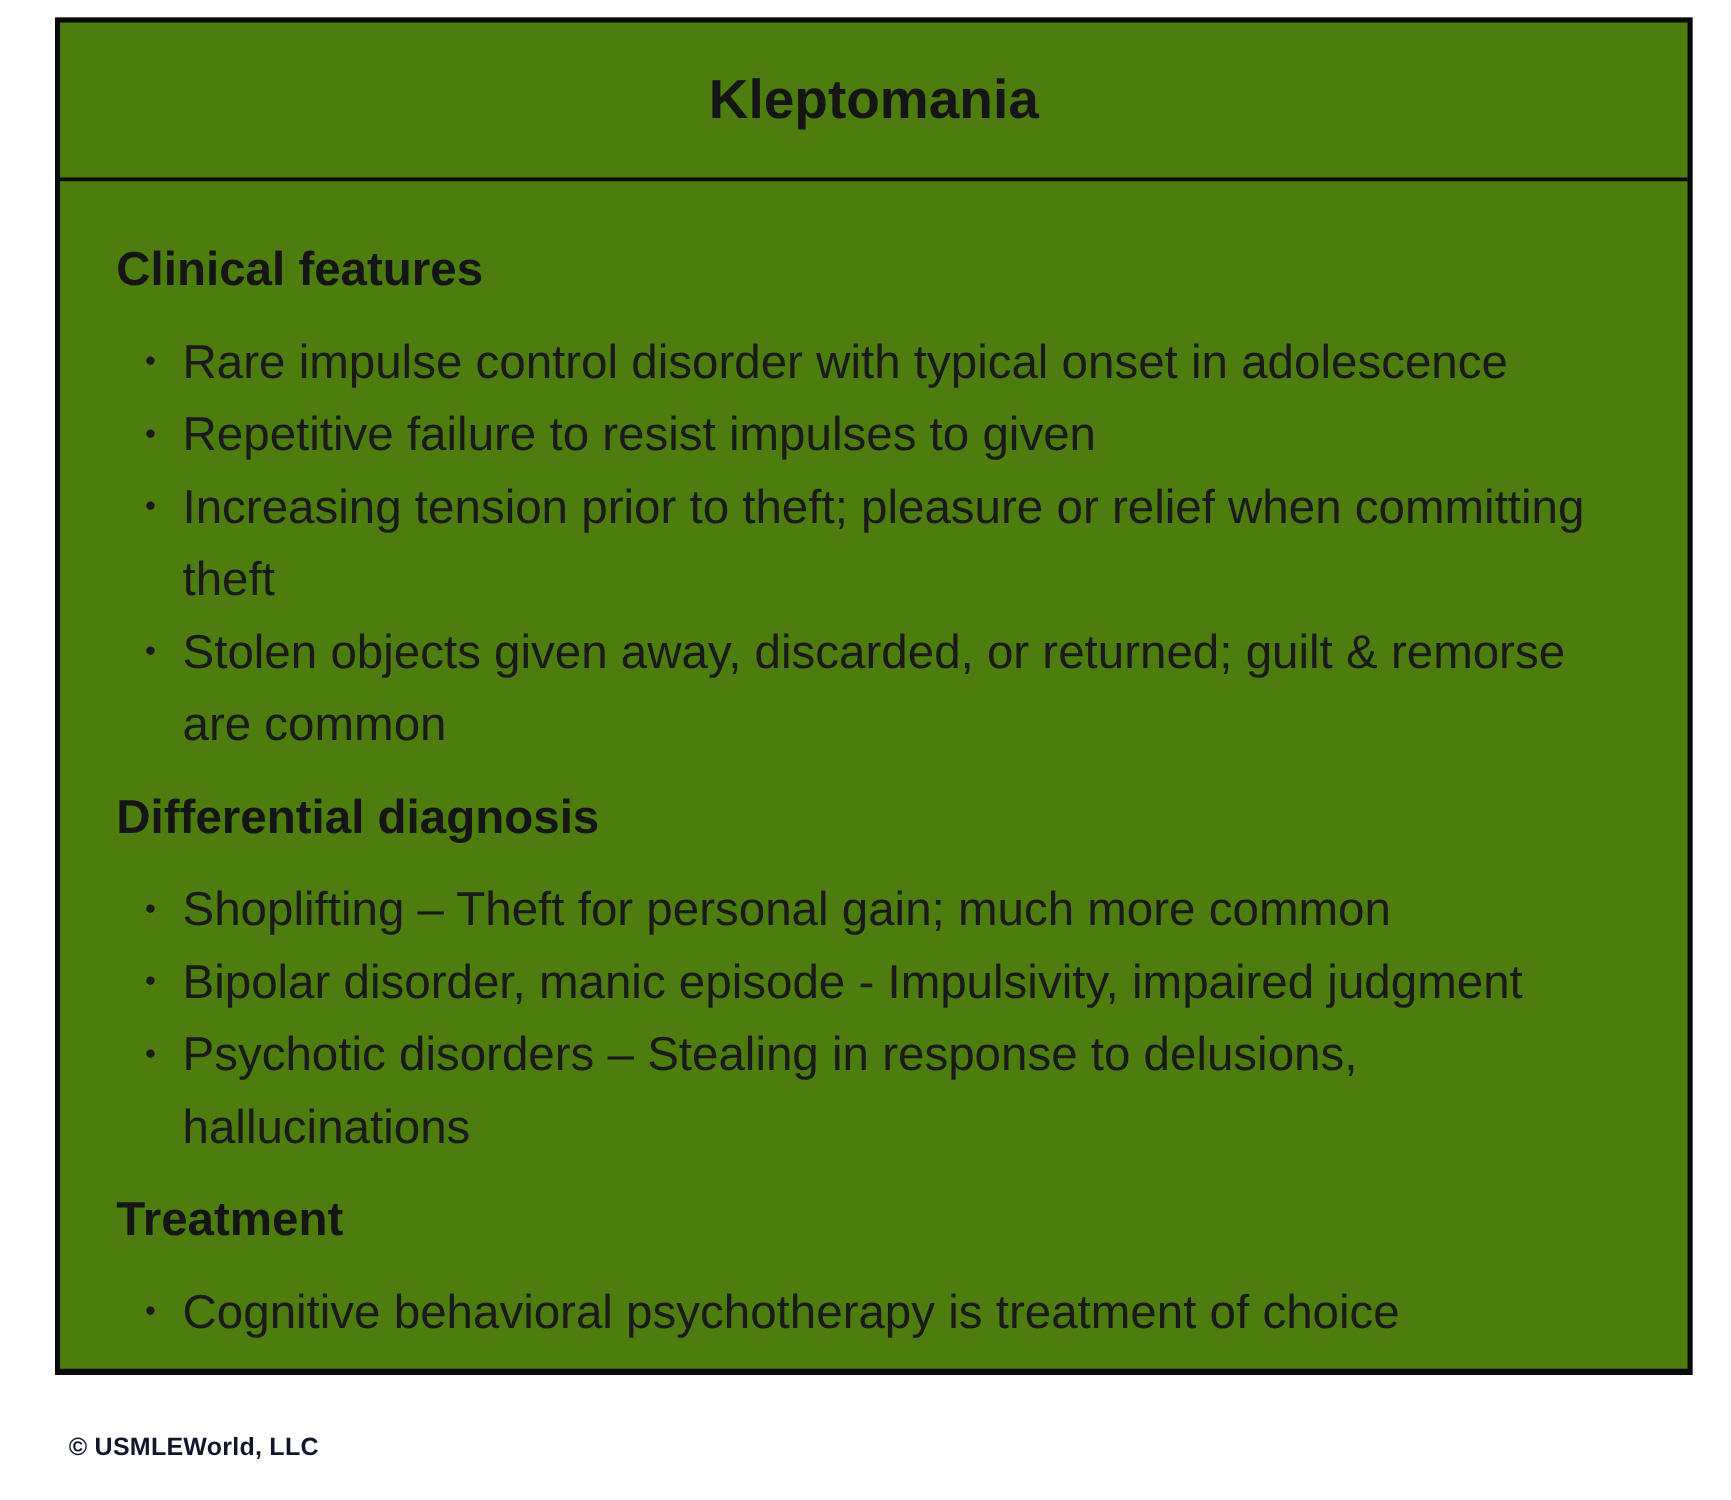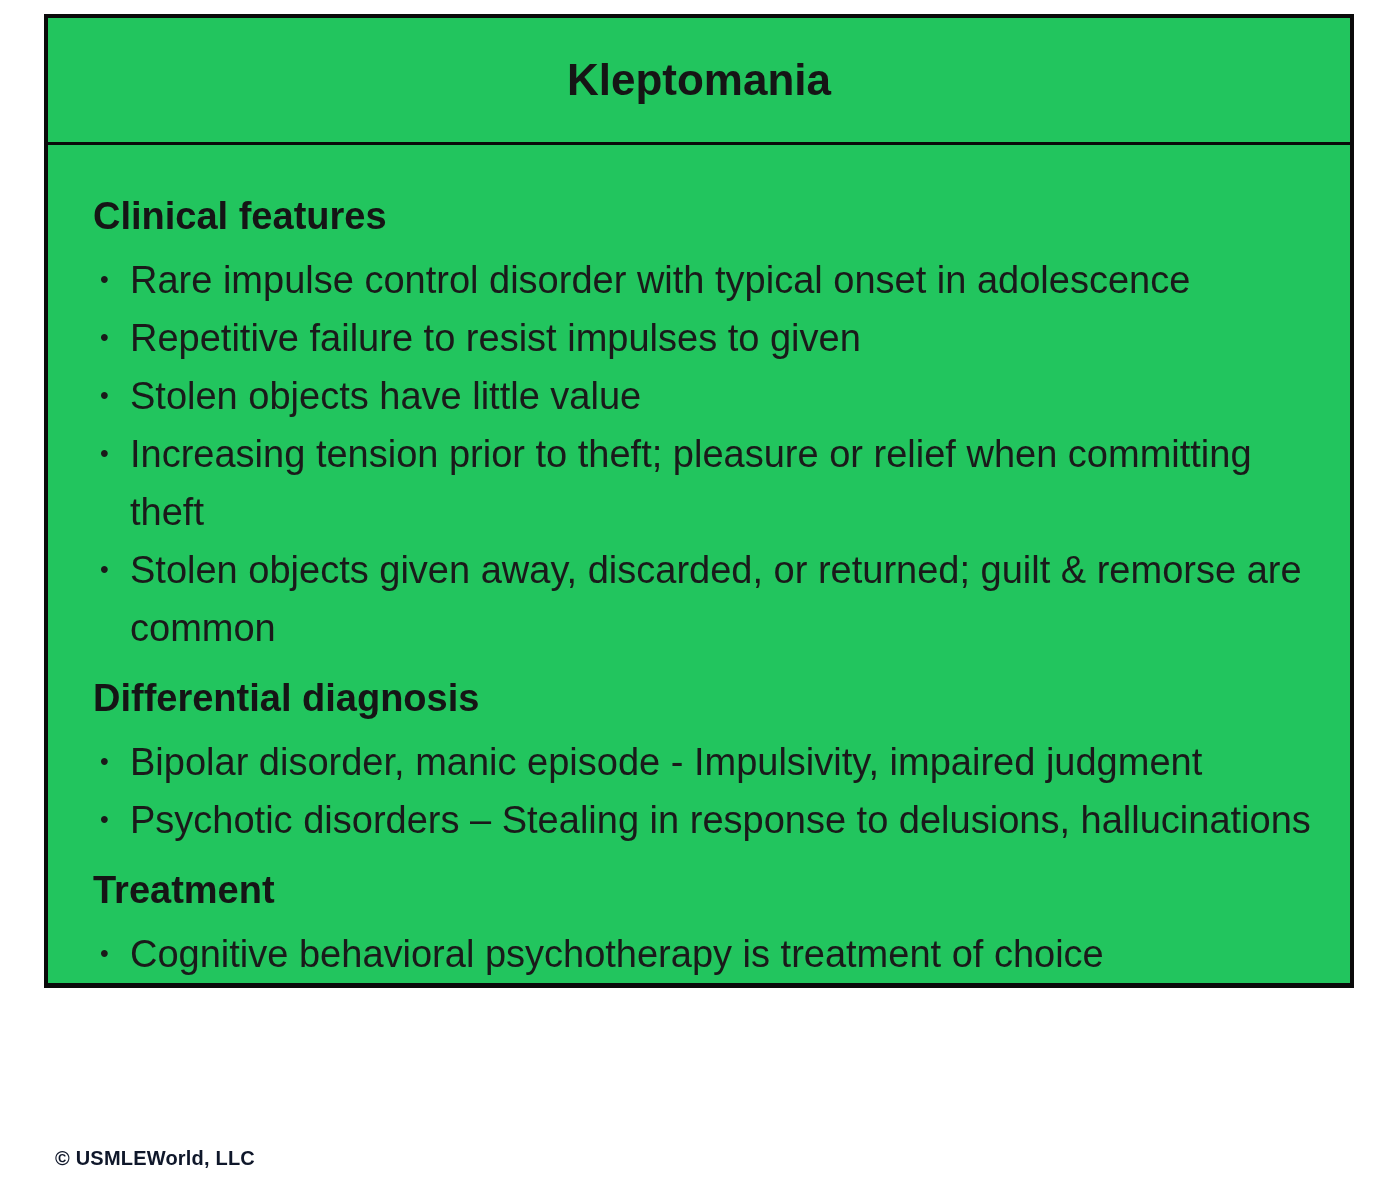--- a/index.html
+++ b/index.html
@@ -11,21 +11,21 @@
     overflow: hidden;
   }
   .page { position: relative; width: 1385px; height: 1200px; }
 
   .box {
     position: absolute;
     left: 44px; top: 14px;
     width: 1310px;
     border: 4px solid #0a0a0a;
     border-bottom-width: 5px;
-    background: #22c55e;
+    background: #4d7c0f;
   }
 
   .title-bar {
     height: 127px;
     border-bottom: 3px solid #0a0a0a;
     display: flex;
     align-items: center;
     justify-content: center;
   }
   .title-bar h1 {
@@ -43,21 +43,21 @@
     font-size: 38px;
     font-weight: bold;
     line-height: 58px;
     margin: 0 0 6px 0;
     color: #151515;
   }
   .section + .section h2 { margin-top: 12px; }
 
   .section ul {
     list-style: none;
-    margin: 0;
+    margin: 16px;
     padding: 0;
   }
   .section li {
     position: relative;
     padding-left: 37px;
     font-size: 38px;
     line-height: 58px;
     color: #1a1a1a;
   }
   .section li::before {
@@ -91,29 +91,29 @@
       <h1>Kleptomania</h1>
     </div>
 
     <div class="content">
 
       <div class="section">
         <h2>Clinical features</h2>
         <ul>
           <li>Rare impulse control disorder with typical onset in adolescence</li>
           <li>Repetitive failure to resist impulses to given</li>
-          <li>Stolen objects have little value</li>
           <li>Increasing tension prior to theft; pleasure or relief when committing theft</li>
           <li>Stolen objects given away, discarded, or returned; guilt &amp; remorse are common</li>
         </ul>
       </div>
 
       <div class="section">
         <h2>Differential diagnosis</h2>
         <ul>
+          <li>Shoplifting – Theft for personal gain; much more common</li>
           <li>Bipolar disorder, manic episode - Impulsivity, impaired judgment</li>
           <li>Psychotic disorders – Stealing in response to delusions, hallucinations</li>
         </ul>
       </div>
 
       <div class="section">
         <h2>Treatment</h2>
         <ul>
           <li>Cognitive behavioral psychotherapy is treatment of choice</li>
         </ul>

